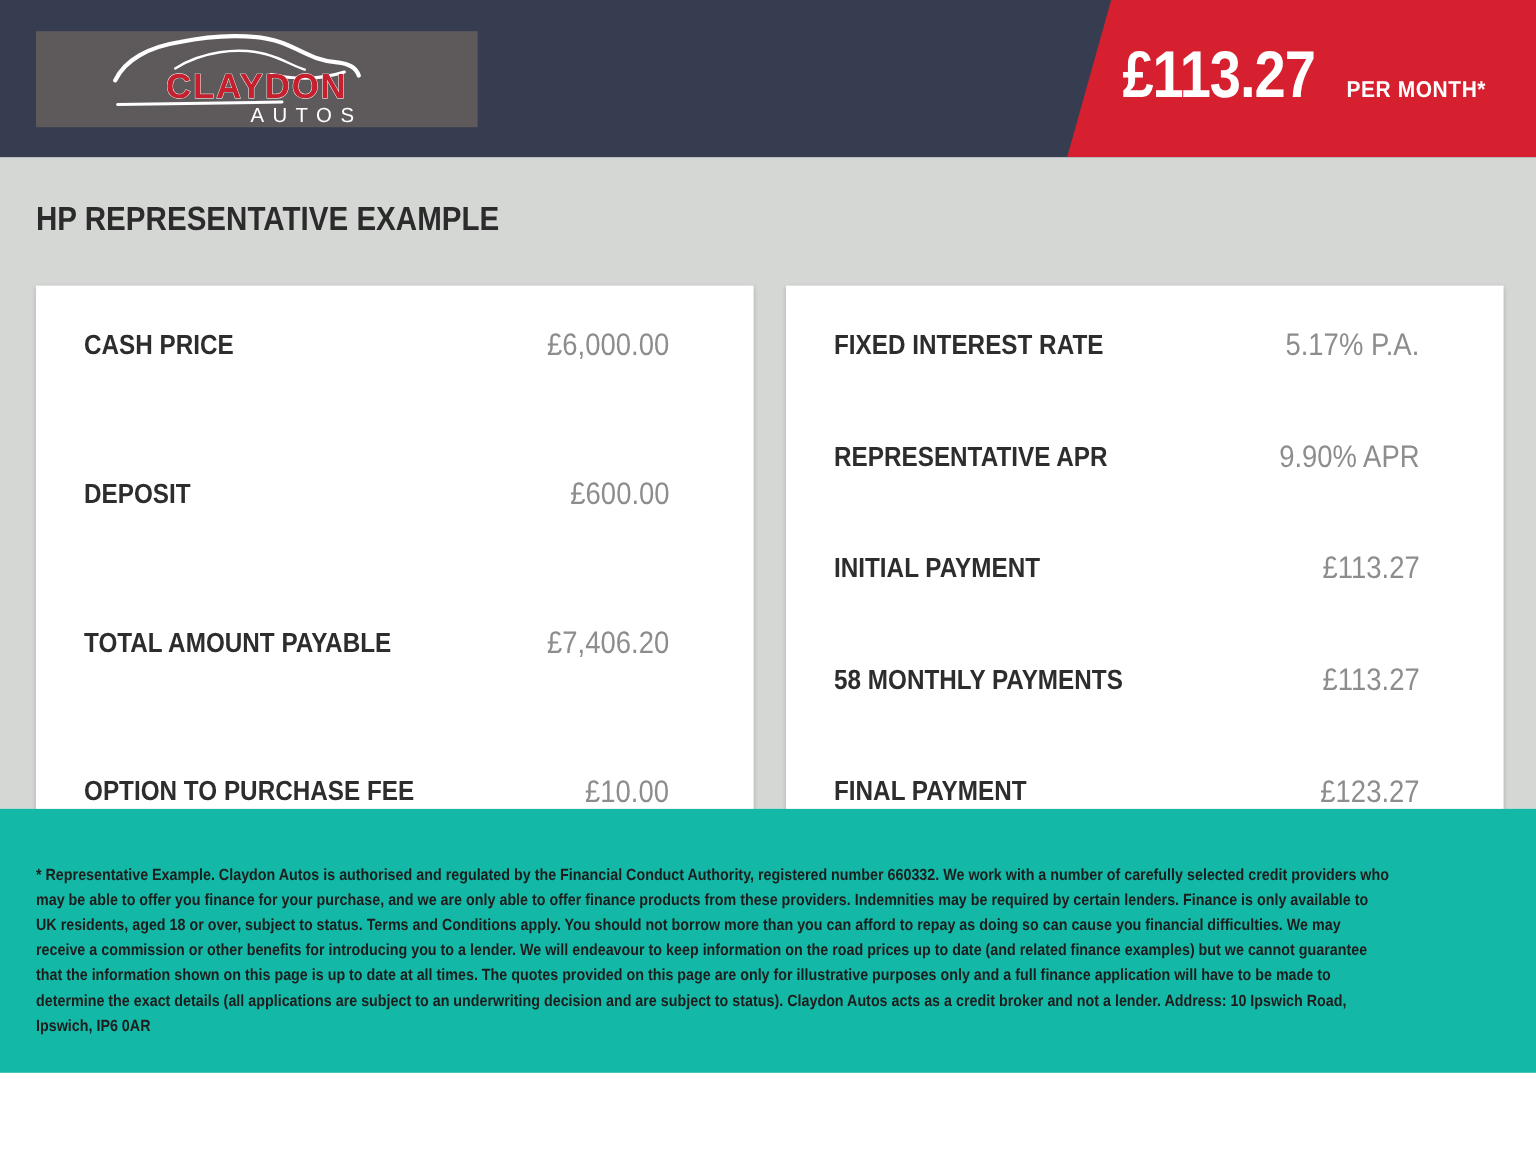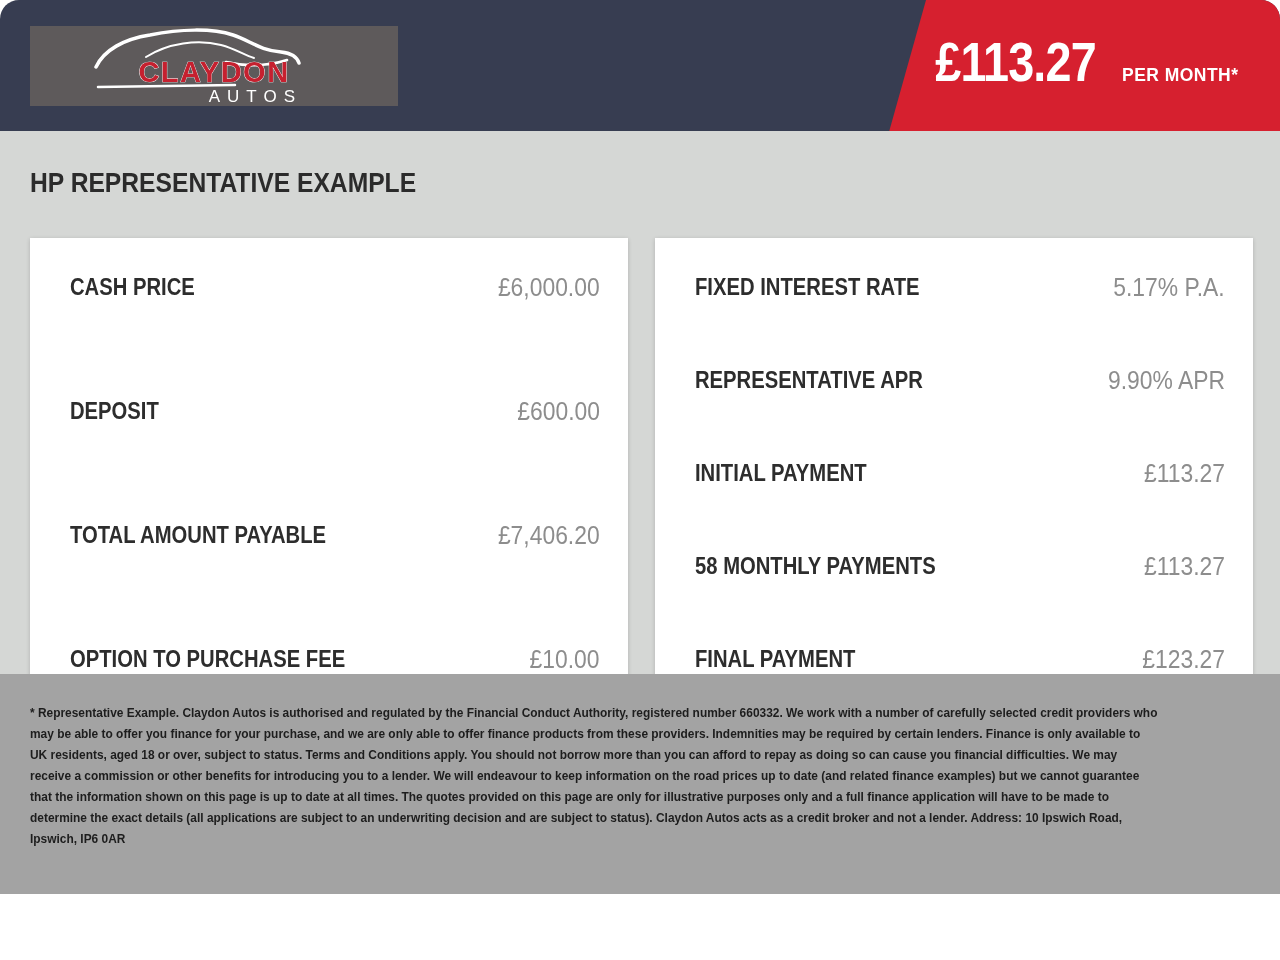--- a/index.html
+++ b/index.html
@@ -5,21 +5,20 @@
   * { margin: 0; padding: 0; box-sizing: border-box; }
   html, body { background: #ffffff; }
   body { font-family: "Liberation Sans", sans-serif; }
 
   .screen {
     position: relative;
     width: 1280px;
     height: 960px;
     overflow: hidden;
     background: #ffffff;
-    border-radius: 19px;
   }
 
   
   .header {
     position: relative;
     width: 1280px;
     height: 131px;
     background: #373d51;
     overflow: hidden;
   }
@@ -95,21 +94,21 @@
   .panels {
     display: flex;
     gap: 27px;
     margin: 39px 27px 0 30px;
   }
   .panel {
     flex: 1;
     height: 470px;
     background: #ffffff;
     box-shadow: 0 1px 4px rgba(0,0,0,0.18);
-    padding: 29px 28px 29px 40px;
+    padding: 29px 70px 29px 40px;
     display: flex;
     flex-direction: column;
     justify-content: space-between;
   }
   .finance-row {
     display: flex;
     justify-content: space-between;
     align-items: center;
     height: 40px;
   }
@@ -127,22 +126,22 @@
     color: #8d8d8d;
     white-space: nowrap;
     transform: scaleX(0.88);
     transform-origin: right center;
   }
 
   
   .footer {
     width: 1280px;
     height: 220px;
-    background: #a3a3a3;
-    padding: 28px 0 0 30px;
+    background: #14b8a6;
+    padding: 44px 0 0 30px;
   }
   .disclaimer {
     width: 1278px;
     font-size: 13.5px;
     line-height: 21px;
     font-weight: bold;
     color: #1d1d1d;
     transform: scaleX(0.883);
     transform-origin: left top;
   }

